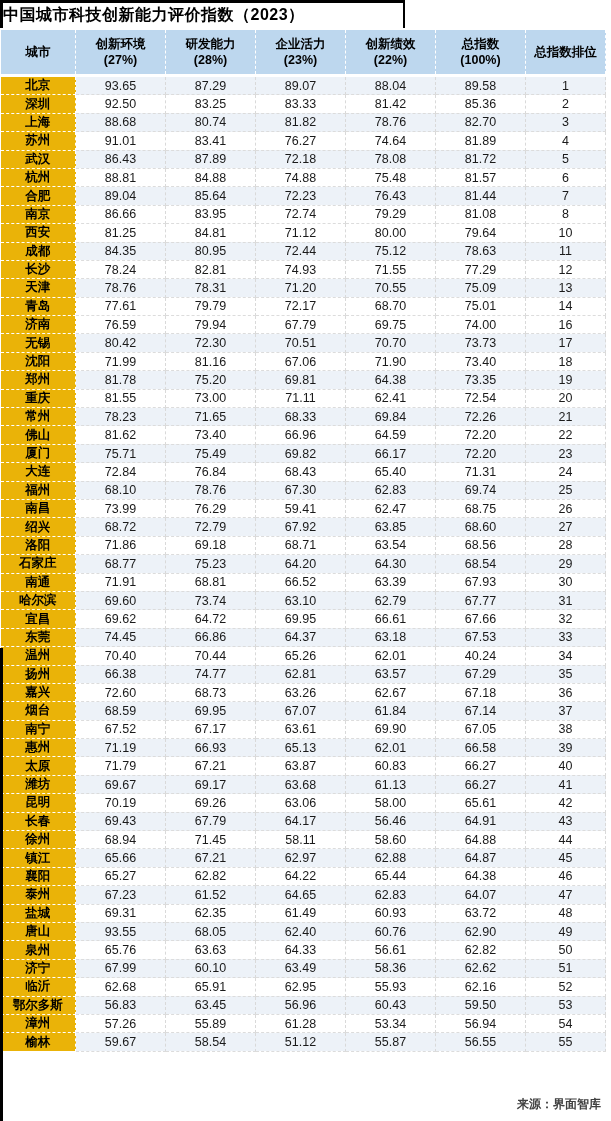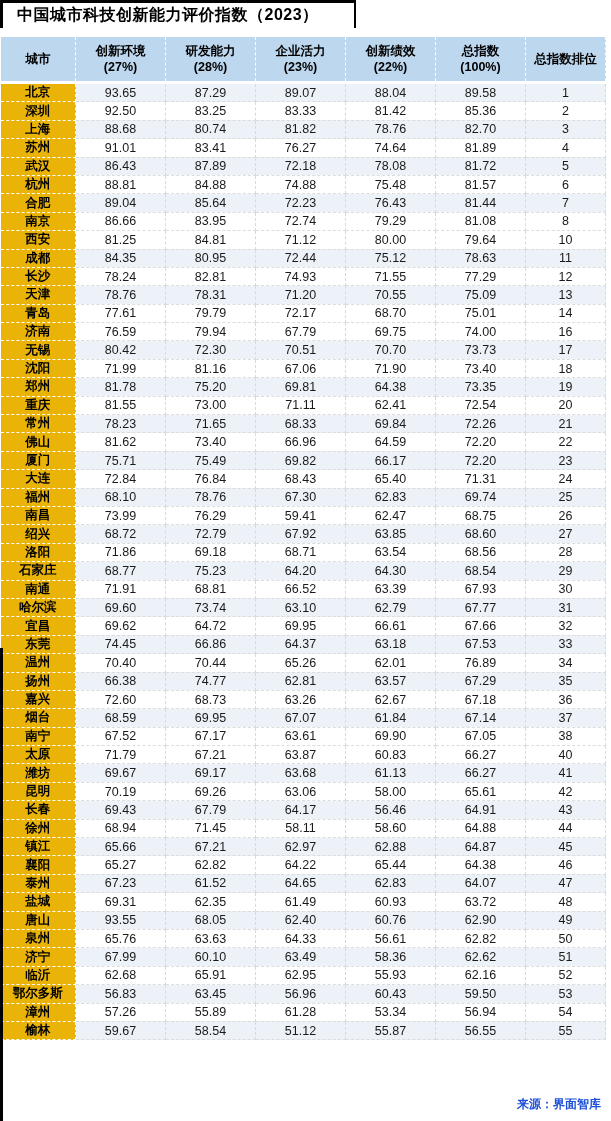--- a/index.html
+++ b/index.html
@@ -6,32 +6,32 @@
   body {
     width: 611px; height: 1121px;
     background: #ffffff;
     position: relative;
     font-family: "Liberation Sans", sans-serif;
     color: #000;
     overflow: hidden;
   }
   .title-box {
     box-sizing: border-box;
-    width: 356px; height: 28px;
+    width: 405px; height: 28px;
     border-top: 3px solid #000;
     border-left: 3px solid #000;
     border-right: 2px solid #000;
     display: flex; align-items: center;
-    padding-left: 14px;
+    padding-left: 0;
     font-size: 16px; font-weight: bold;
     letter-spacing: 0.5px;
   }
   table.index-table {
     width: 605px;
-    margin-top: 9px;
+    margin-top: 2px;
     border-collapse: collapse;
     table-layout: fixed;
   }
   thead th {
     background: #BDD7EE;
     height: 44px;
     font-size: 12.5px;
     font-weight: bold;
     text-align: center;
     vertical-align: middle;
@@ -67,21 +67,21 @@
     position: absolute;
     left: 0; top: 648px;
     width: 3px; height: 473px;
     background: #000;
   }
   .source-note {
     position: absolute;
     right: 10px; top: 1096px;
     font-size: 12px;
     font-weight: bold;
-    color: #1d4ed8;
+    color: #404040;
   }
 </style>
 </head>
 <body>
 
 <div class="title-box">
   <span>中国城市科技创新能力评价指数（2023）</span>
 </div>
 
 <table class="index-table">
@@ -403,21 +403,21 @@
         <td class="value-cell">63.18</td>
         <td class="value-cell">67.53</td>
         <td class="rank-cell">33</td>
       </tr>
       <tr>
         <td class="city-cell">温州</td>
         <td class="value-cell">70.40</td>
         <td class="value-cell">70.44</td>
         <td class="value-cell">65.26</td>
         <td class="value-cell">62.01</td>
-        <td class="value-cell">76.89</td>
+        <td class="value-cell">40.24</td>
         <td class="rank-cell">34</td>
       </tr>
       <tr class="stripe">
         <td class="city-cell">扬州</td>
         <td class="value-cell">66.38</td>
         <td class="value-cell">74.77</td>
         <td class="value-cell">62.81</td>
         <td class="value-cell">63.57</td>
         <td class="value-cell">67.29</td>
         <td class="rank-cell">35</td>
@@ -441,20 +441,29 @@
         <td class="rank-cell">37</td>
       </tr>
       <tr>
         <td class="city-cell">南宁</td>
         <td class="value-cell">67.52</td>
         <td class="value-cell">67.17</td>
         <td class="value-cell">63.61</td>
         <td class="value-cell">69.90</td>
         <td class="value-cell">67.05</td>
         <td class="rank-cell">38</td>
+      </tr>
+      <tr class="stripe">
+        <td class="city-cell">惠州</td>
+        <td class="value-cell">71.19</td>
+        <td class="value-cell">66.93</td>
+        <td class="value-cell">65.13</td>
+        <td class="value-cell">62.01</td>
+        <td class="value-cell">66.58</td>
+        <td class="rank-cell">39</td>
       </tr>
       <tr>
         <td class="city-cell">太原</td>
         <td class="value-cell">71.79</td>
         <td class="value-cell">67.21</td>
         <td class="value-cell">63.87</td>
         <td class="value-cell">60.83</td>
         <td class="value-cell">66.27</td>
         <td class="rank-cell">40</td>
       </tr>

